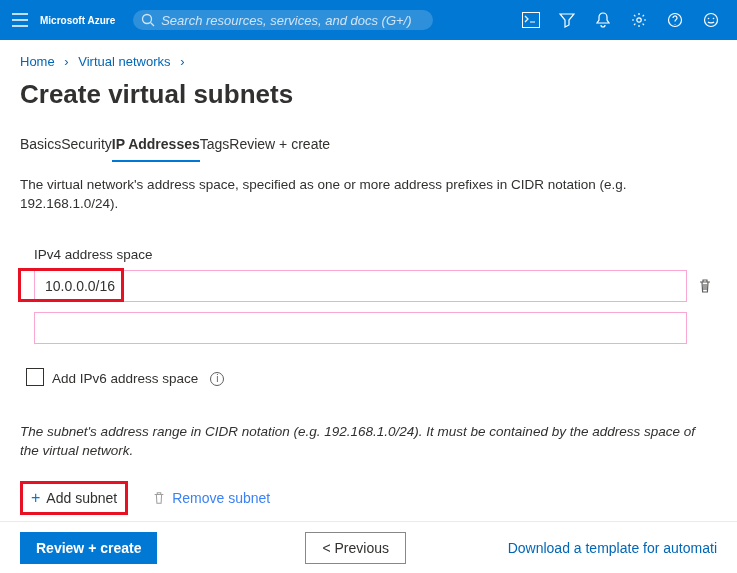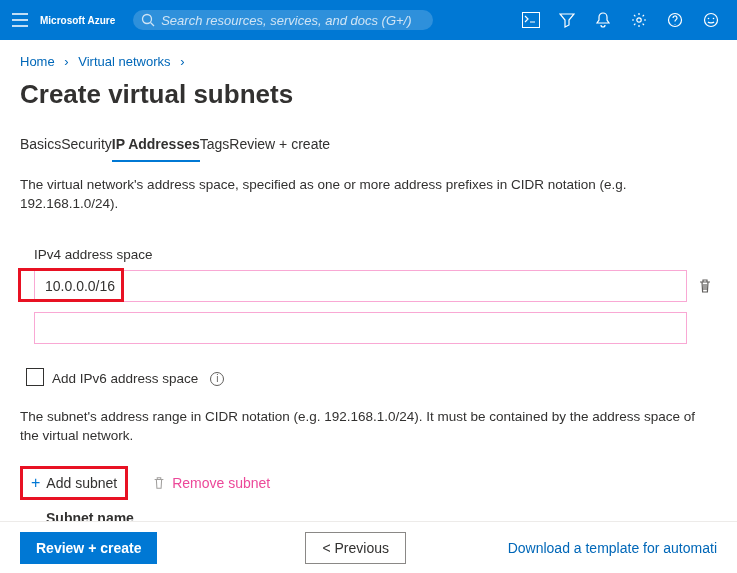--- a/index.html
+++ b/index.html
@@ -34,21 +34,21 @@
   .input-text { flex:1; height:32px; border:1px solid #f9a8d4; padding:0 10px; font-size:14px; color:#323130; background:#fff;}
   .highlight-box { position:absolute; left:-2px; top:-2px; height:34px; border:3px solid #e81123; pointer-events:none;}
   .trash { width:24px; height:24px; cursor:pointer; color:#605e5c; display:flex;align-items:center;justify-content:center;}
   
   .checkbox-row { display:flex; align-items:flex-end; gap:8px; margin-top: 24px; padding-left:6px;}
   .checkbox { width:18px; height:18px; border:1px solid #323130; cursor:pointer; }
   .info-icon { width:14px; height:14px; border:1px solid #605e5c; border-radius:50%; font-size:10px; display:inline-flex; align-items:center; justify-content:center; color:#605e5c; margin-left:4px;}
   
   .subnet-actions { display:flex; align-items:center; gap:16px; margin-top:20px; }
   .action { display:flex; align-items:center; gap:6px; font-size:14px; padding:5px 8px; cursor:pointer; color:#323130;}
-  .action.disabled { color:#ec4899; cursor:default;text-align:center;}
+  .action.disabled { color:#3b82f6; cursor:default;text-align:center;}
   .highlight-action { border:3px solid #e81123; }
   .plus { color:#0078d4; font-size:16px; font-weight:400; }
   
   .table-head { display:flex; font-weight:600; font-size:14px; margin-top:4px; padding:6px 0; }
   .col1 { flex:0 0 400px; padding-left:26px;}
   .col2 { flex:1; }
   .empty-msg { font-size:14px; padding:10px 0 10px 8px; color:#323130; }
   
   .footer { position:absolute; bottom:0; left:0; right:0; height:52px; border-top:1px solid #edebe9; display:flex; align-items:center; padding:0 20px; gap:14px; background:#fff;}
   .btn-primary { background:#0078d4; color:#fff; border:none; padding:8px 16px; font-size:14px; cursor:pointer; font-weight:600;}
@@ -147,21 +147,21 @@
     <input class="input-text" value="" style="">
     <div style="width:24px;"></div>
   </div>
 
   <div class="checkbox-row">
     <div class="checkbox"></div>
     <span>Add IPv6 address space</span>
     <span class="info-icon">i</span>
   </div>
 
-  <div class="desc" style="margin-top:22px;">The subnet's address range in CIDR notation (e.g. 192.168.1.0/24). It must be contained by the address space of the virtual network.</div>
+  <div class="desc" style="margin-top:37px;font-style:italic;">The subnet's address range in CIDR notation (e.g. 192.168.1.0/24). It must be contained by the address space of the virtual network.</div>
 
   <div class="subnet-actions">
     <div class="action highlight-action">
       <span class="plus">+</span>
       <span>Add subnet</span>
     </div>
     <div class="action disabled">
       <svg width="14" height="14" viewBox="0 0 16 16">
           <path d="M3 4h10M6 4V2h4v2M5 4l.6 10h4.8L11 4" stroke="#a19f9d" fill="none" stroke-width="1.2"></path>
         </svg>

